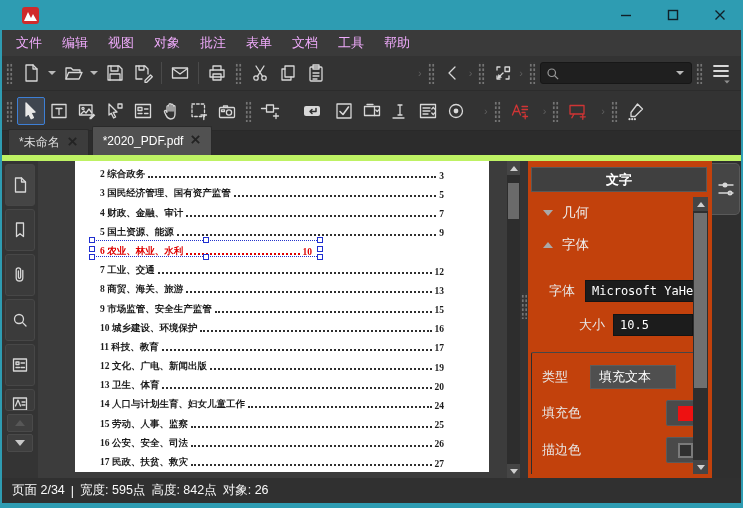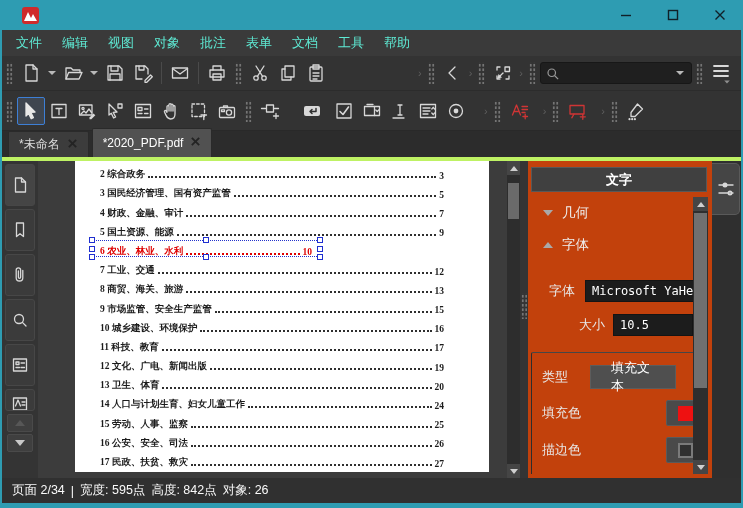--- a/index.html
+++ b/index.html
@@ -14,21 +14,21 @@
     background:#2E9CB2; display:flex; align-items:center; }
   #app-logo { width:17px; height:17px; margin-left:22px; background:#cf2b2b;
     border-radius:3px; position:relative; overflow:hidden; flex:0 0 auto; }
   #app-logo svg { position:absolute; left:1px; top:3px; }
   #title-text { margin-left:9px; font-size:13px; color:#10222a; }
   .wctl { width:30px; height:30px; display:flex; align-items:center; justify-content:center; }
   #win-controls { margin-left:auto; display:flex; gap:17px; margin-right:8px; }
   
   #menubar { position:absolute; left:2px; top:30px; width:739px; height:26px;
     background:#3a3a3a; display:flex; align-items:center; padding-left:4px; }
-  .menu-item { color:#5eead4; font-size:13px; padding:0 10px; height:26px;
+  .menu-item { color:#f0abfc; font-size:13px; padding:0 10px; height:26px;
     display:flex; align-items:center; }
   
   #toolbar1 { position:absolute; left:2px; top:56px; width:739px; height:35px;
     background:#333333; display:flex; align-items:center; border-bottom:1px solid #2c2c2c; }
   #toolbar2 { position:absolute; left:2px; top:91px; width:739px; height:40px;
     background:#333333; display:flex; align-items:center; border-bottom:1px solid #292929; }
   .grip { width:7px; height:22px; margin:0 4px;
     background-image:radial-gradient(#757575 1px, transparent 1.2px);
     background-size:3.5px 4.5px; background-position:0 1px; }
   .tbtn { width:28px; height:28px; display:flex; align-items:center; justify-content:center;
@@ -42,21 +42,21 @@
   .sep { width:1px; height:22px; background:#4a4a4a; margin:0 4px; }
   .dim-chev { color:#5f5f5f; font-size:11px; padding:0 2px; }
   #searchbox { width:152px; height:22px; background:#1f1f1f; border:1px solid #171717;
     border-radius:3px; display:flex; align-items:center; padding:0 4px; }
   #searchbox input { flex:1; background:transparent; border:none; outline:none;
     color:#ddd; font-size:12px; min-width:0; font-family:"Liberation Sans",sans-serif; }
   #menu-btn { display:flex; flex-direction:column; align-items:center; }
   
   #tabbar { position:absolute; left:2px; top:131px; width:739px; height:30px;
     background:#2c2c2c; display:flex; align-items:flex-end; padding-left:6px;
-    border-bottom:4px solid #bef264; }
+    border-bottom:6px solid #bef264; }
   .tab { height:26px; display:flex; align-items:center; gap:7px; padding:0 10px;
     background:#3c3c3c; color:#dedede; font-size:12px; margin-right:3px;
     border:1px solid #2a2a2a; border-bottom:none; border-radius:2px 2px 0 0; }
   .tab.active { height:29px; background:#515151; color:#fff; }
   .tab .closex svg { stroke:#232323; stroke-width:2; }
   
   #main { position:absolute; left:0; top:161px; width:743px; height:317px; background:#343434; }
   
   #sidebar { position:absolute; left:2px; top:0; width:36px; height:317px; background:#343434; }
   .sbtn { width:30px; height:42px; margin:3px auto 3px auto; display:flex; align-items:center;
@@ -115,21 +115,21 @@
   .pinput { background:#1c1c1c; border:1px solid #141414; color:#fff; height:22px;
     font-size:12px; padding:0 6px; font-family:"DejaVu Sans Mono", monospace; }
   #font-row { margin-top:22px; padding-left:18px; gap:10px; }
   #font-input { width:122px; flex:0 0 auto; }
   #size-row { margin-top:12px; justify-content:flex-end; gap:8px; padding-right:0; }
   #size-input { width:80px; font-family:"DejaVu Sans Mono", monospace; }
   #pgroup { margin-top:16px; border:1px solid #464646; border-left:1px solid #2d2d2d;
     border-radius:2px; width:178px; padding:12px 0 8px 10px; }
   #pgroup .prow { margin-bottom:11px; }
   .dropdown { background:#4f4f4f; border:1px solid #5c5c5c; color:#fff; height:24px;
-    display:flex; align-items:center; padding:0 20px; font-size:13px; width:86px; }
+    display:flex; align-items:center; padding:0 8px; font-size:13px; width:86px; }
   .swatch { width:38px; height:26px; background:#4a4a4a; border:1px solid #5a5a5a;
     border-radius:2px; display:flex; align-items:center; justify-content:center; }
   .chip { width:15px; height:15px; }
   #fill-chip { background:#ee1111; }
   #stroke-chip { background:#303030; border:2px solid #7a7a7a; }
   
   #pscroll { position:absolute; left:165px; top:36px; width:15px; height:277px; background:#2e2e2e; }
   #pscroll .scr-btn { width:15px; }
   #pthumb { position:absolute; left:1px; top:16px; width:13px; height:175px; background:#707070; }
   

